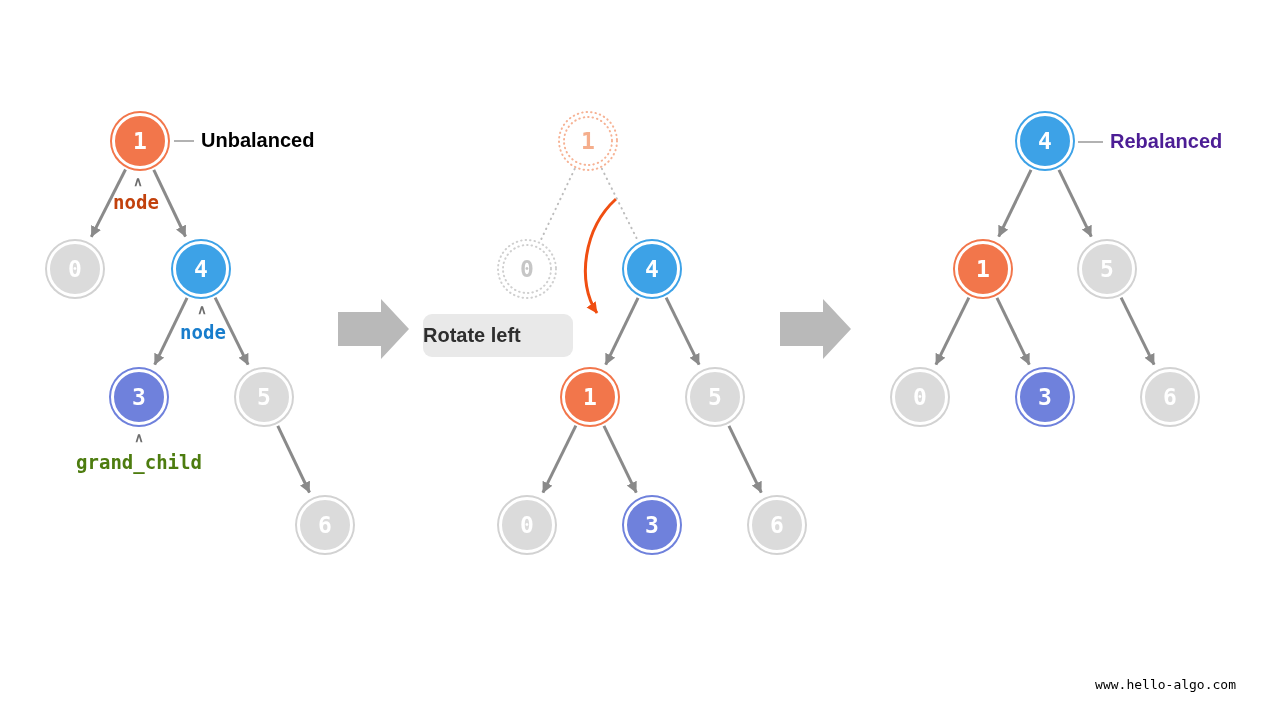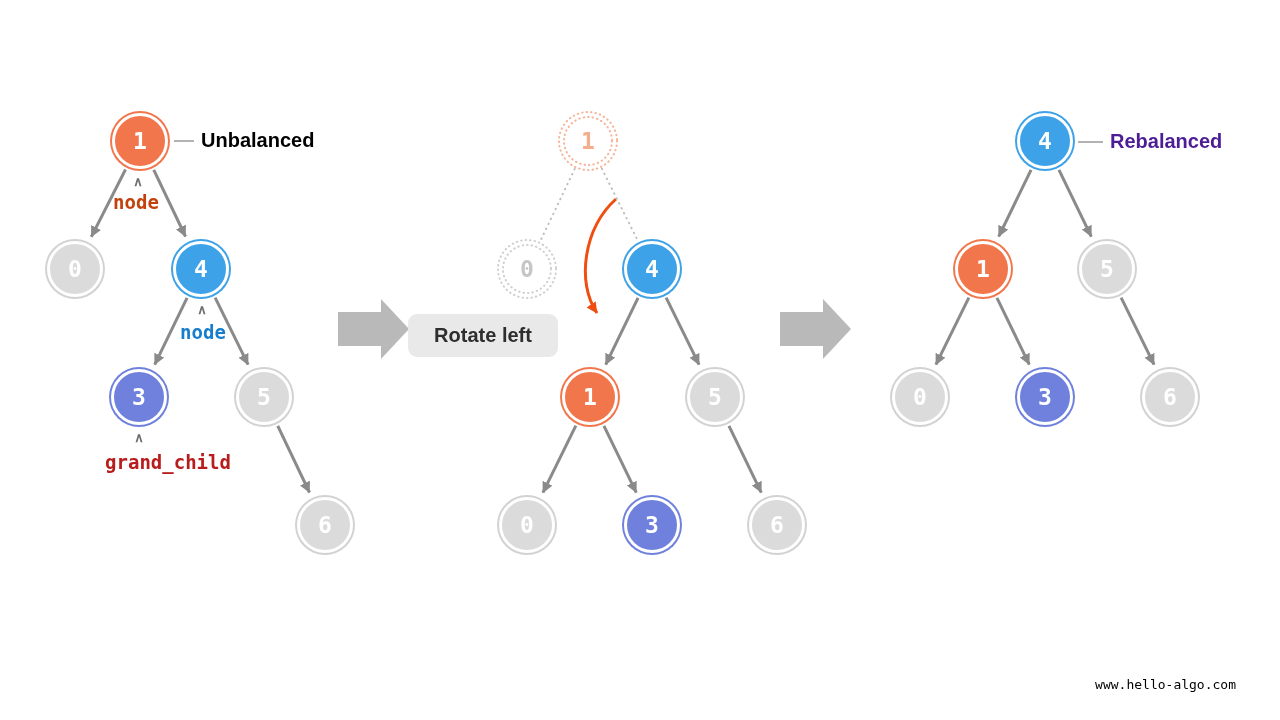--- a/index.html
+++ b/index.html
@@ -11,23 +11,23 @@
   .node {
     position:absolute; width:50px; height:50px; border:3px solid #fff;
     border-radius:50%; display:flex; align-items:center; justify-content:center;
     font:bold 23px "DejaVu Sans Mono", monospace; color:#fff; z-index:2;
   }
   .anno { position:absolute; z-index:3; white-space:nowrap; }
   .title-label { font:bold 20px "Liberation Sans", sans-serif; }
   .mono-label { font:bold 19px "DejaVu Sans Mono", monospace; transform:translateX(-50%); }
   .caret { font:bold 13px "Liberation Sans", sans-serif; color:#6E6E6E; transform:translateX(-50%); }
   .rotate-box {
-    position:absolute; left:408px; top:314px; width:150px; height:43px;
+    position:absolute; left:423px; top:314px; width:150px; height:43px;
     background:#E9E9E9; border-radius:9px; display:flex; align-items:center;
-    justify-content:center; font:bold 20px "Liberation Sans", sans-serif;
+    justify-content:flex-start; font:bold 20px "Liberation Sans", sans-serif;
     color:#2E2E2E; z-index:3;
   }
   .watermark {
     position:absolute; right:44px; top:677px; z-index:3;
     font:13px "DejaVu Sans Mono", monospace; color:#000000;
   }
 </style>
 </head>
 <body>
 
@@ -78,21 +78,21 @@
   <div class="anno title-label" style="left:201px; top:129px; color:#000000;">Unbalanced</div>
   <div class="anno title-label" style="left:1110px; top:130px; color:#4c1d95;">Rebalanced</div>
 
   <div class="anno caret" style="left:138px; top:174px;">∧</div>
   <div class="anno mono-label" style="left:136px; top:191px; color:#c2410c;">node</div>
 
   <div class="anno caret" style="left:202px; top:302px;">∧</div>
   <div class="anno mono-label" style="left:203px; top:321px; color:#187DCC;">node</div>
 
   <div class="anno caret" style="left:139px; top:430px;">∧</div>
-  <div class="anno mono-label" style="left:139px; top:451px; color:#b91c1c;margin-left:29px;">grand_child</div>
+  <div class="anno mono-label" style="left:139px; top:451px; color:#4d7c0f;">grand_child</div>
 
   <div class="rotate-box">
     <span>Rotate left</span>
   </div>
 
   <div class="watermark">www.hello-algo.com</div>
 
 <div class="node" style="left: 112px; top: 113px; background: rgb(242, 118, 75); color: rgb(255, 255, 255); box-shadow: rgb(242, 118, 75) 0px 0px 0px 2px;">1</div>
     <div class="node" style="left: 47px; top: 241px; background: rgb(219, 219, 219); color: rgb(255, 255, 255); box-shadow: rgb(210, 210, 210) 0px 0px 0px 2px;">0</div>
     <div class="node" style="left: 173px; top: 241px; background: rgb(61, 162, 231); color: rgb(255, 255, 255); box-shadow: rgb(61, 162, 231) 0px 0px 0px 2px;">4</div>

